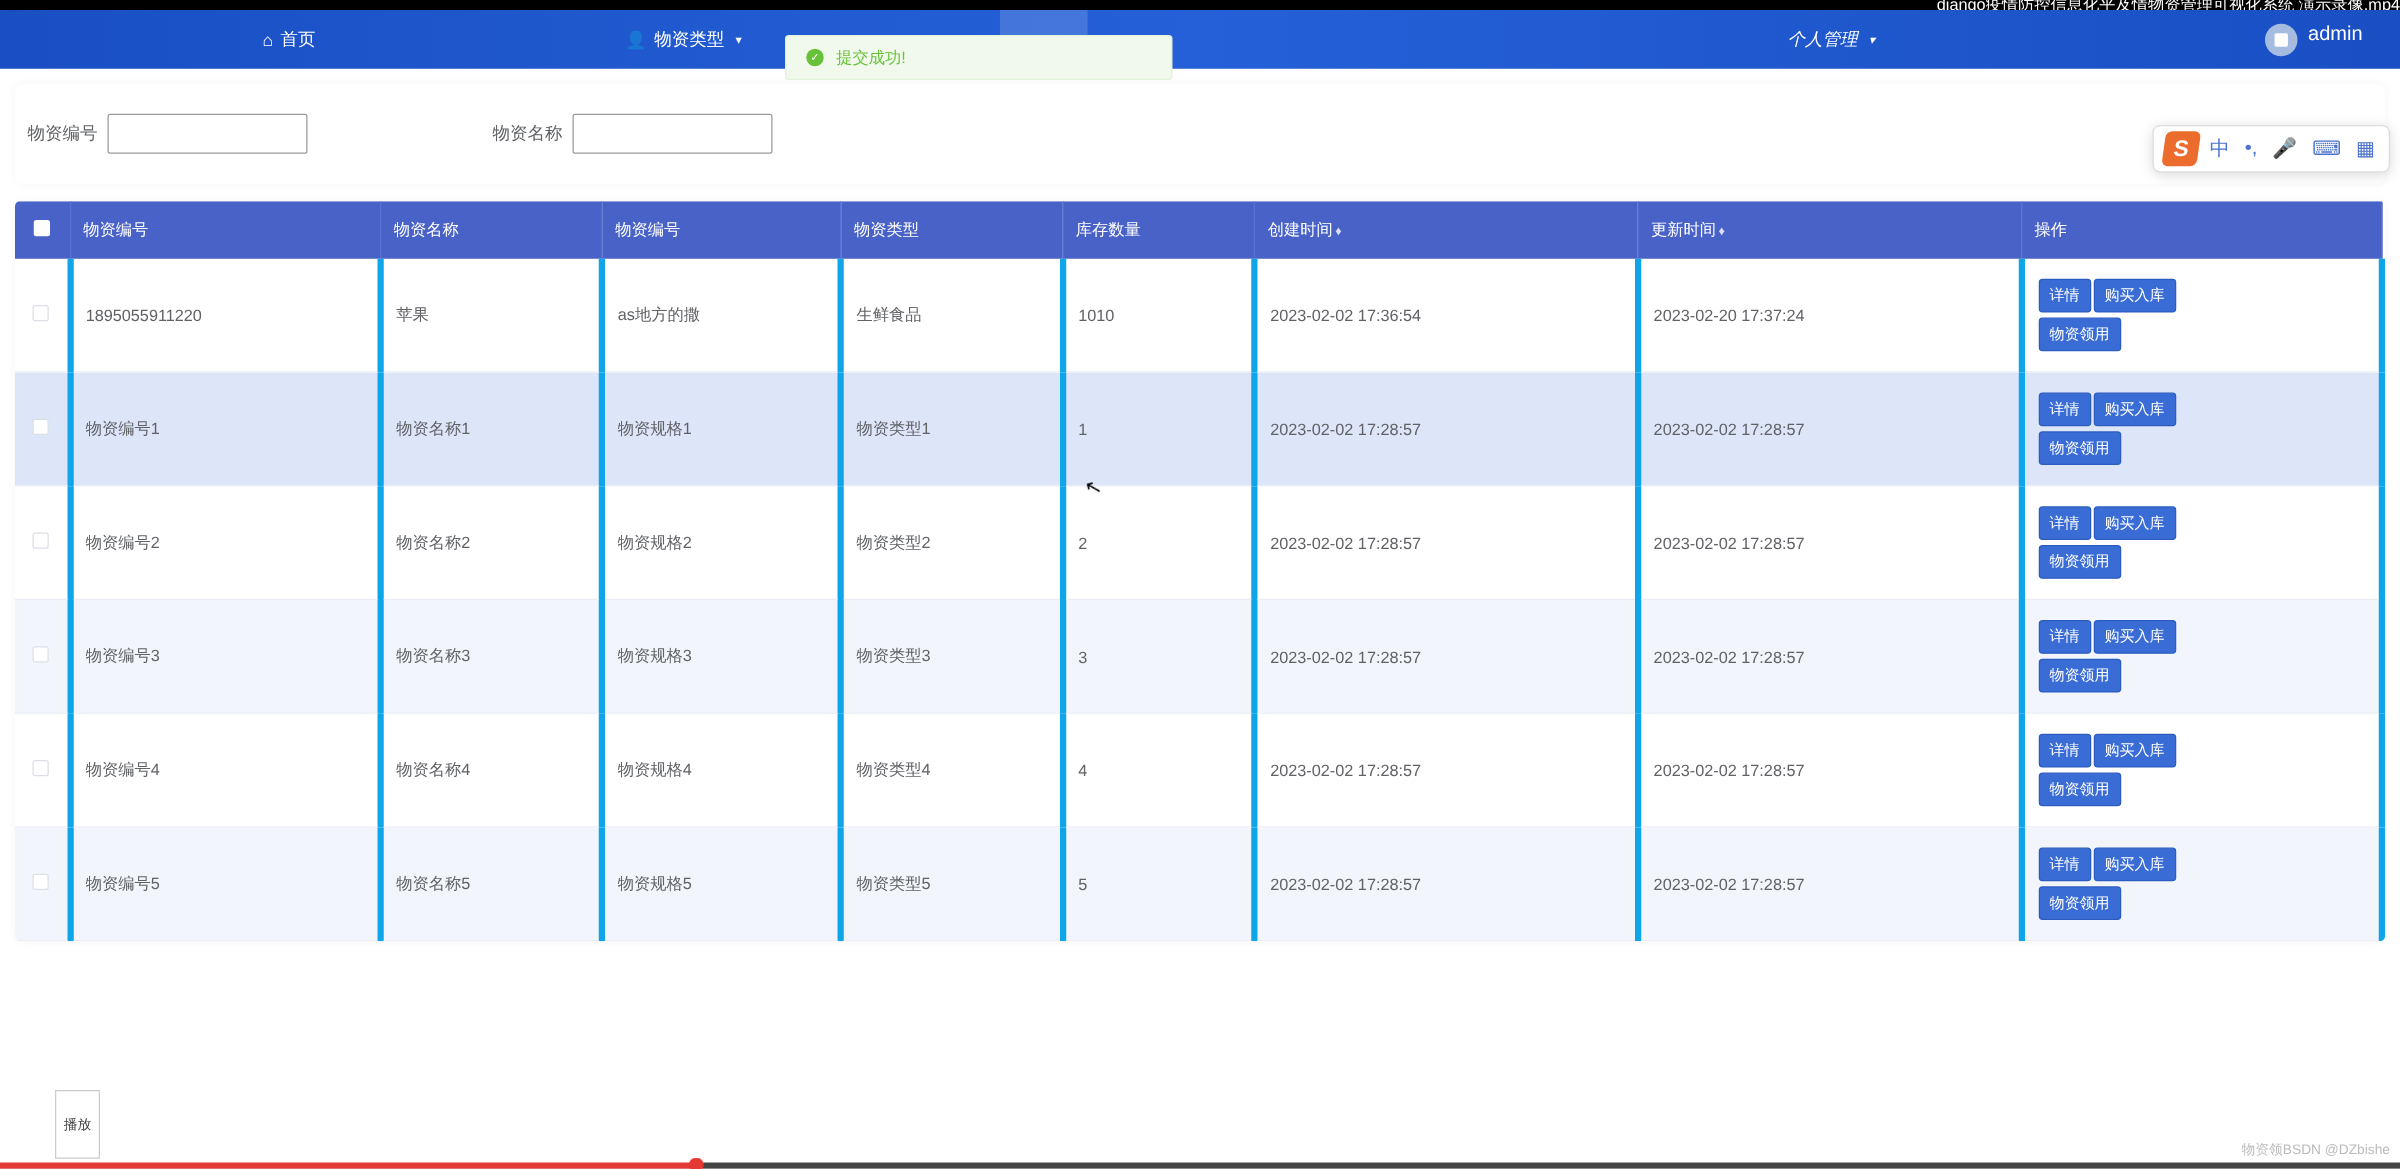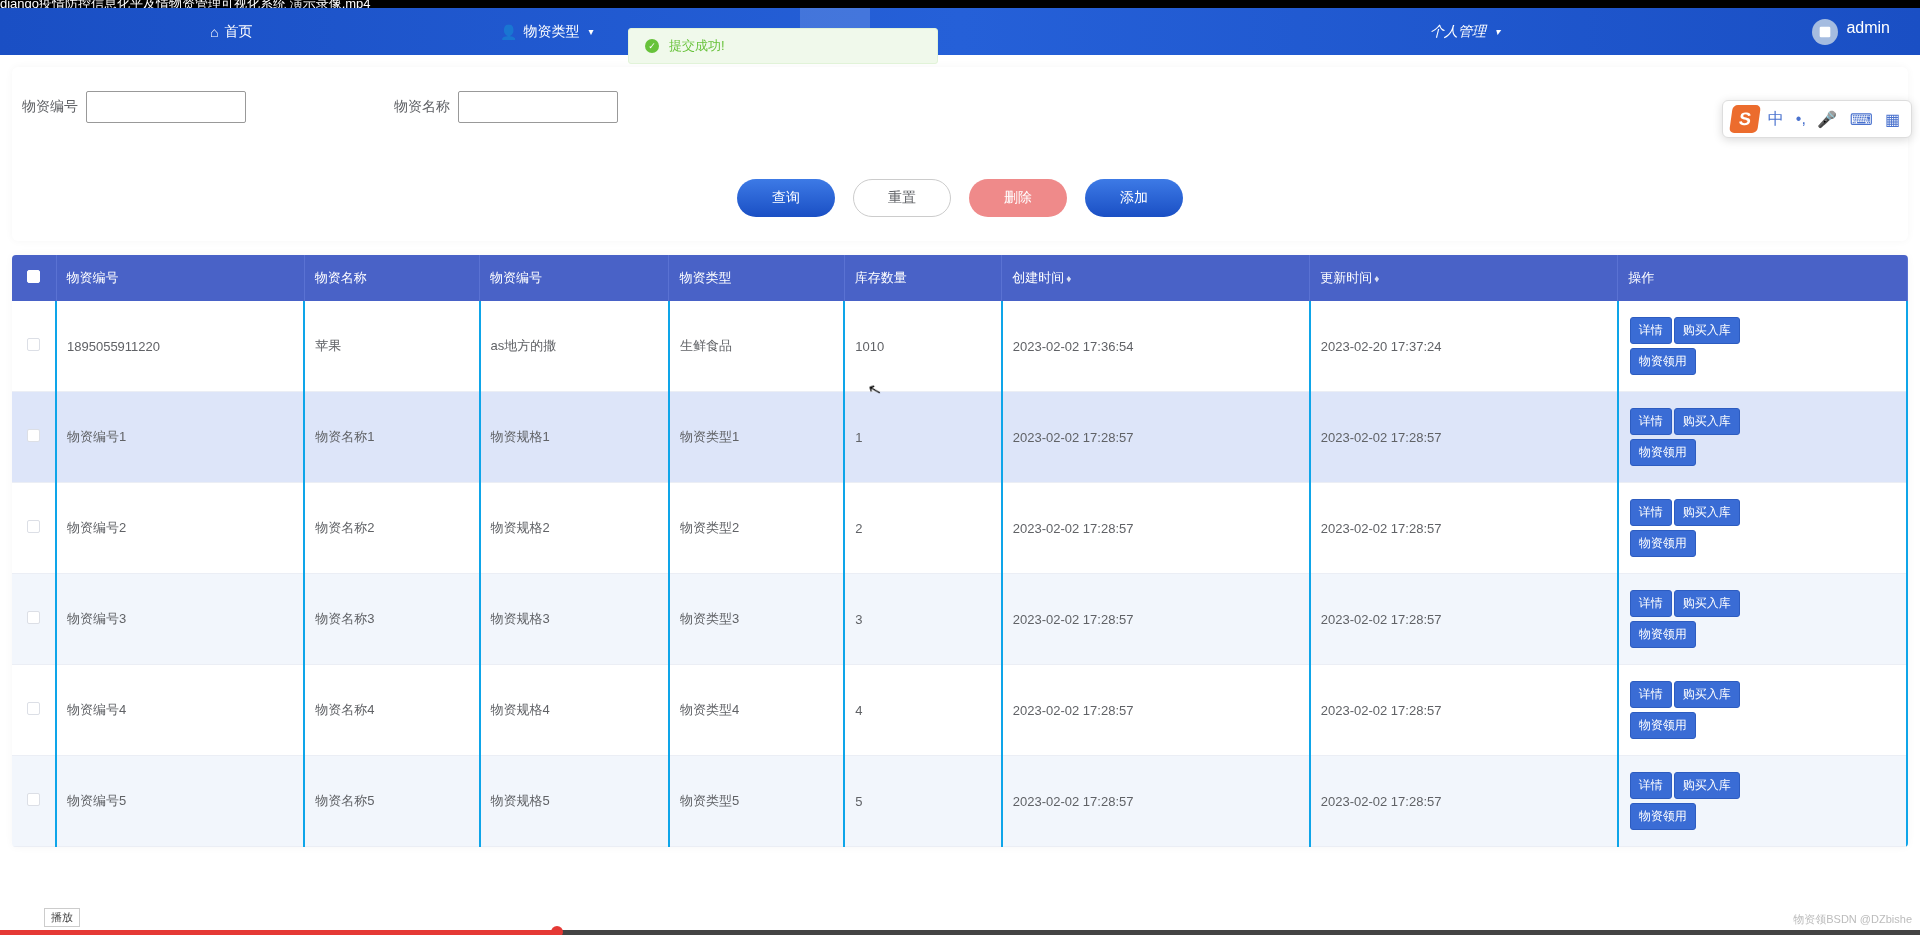--- a/index.html
+++ b/index.html
@@ -1,18 +1,18 @@
 <!DOCTYPE html>
 <html><head>
   <meta charset="utf-8">
   <style>
     * { margin: 0; padding: 0; box-sizing: border-box; font-family: "Microsoft YaHei", Arial, sans-serif; }
     body { background: #fff; overflow: hidden; }
     
-    .title-bar { background: #000; color: #fff; height: 8px; display: flex; align-items: center; justify-content: flex-start; font-size: 13px; overflow: hidden; }
+    .title-bar { background: #000; color: #fff; height: 8px; display: flex; align-items: center; justify-content: flex-end; font-size: 13px; overflow: hidden; }
     
     .header { background: linear-gradient(90deg, #1a4fc4 0%, #2560d8 50%, #1a4fc4 100%); height: 47px; display: flex; align-items: center; color: #fff; position: relative; }
     .nav-item { display: flex; align-items: center; gap: 6px; padding: 0 20px; height: 100%; cursor: pointer; font-size: 14px; }
     .header-left { display: flex; margin-left: 190px; }
     .nav-item.center { position: absolute; left: 480px; }
     .nav-item.active-tab { position: absolute; left: 800px; background: rgba(255,255,255,0.15); padding: 0 35px; }
     .nav-item.right { position: absolute; right: 400px; font-style: italic; }
     .user-badge { position: absolute; right: 30px; display: flex; align-items: flex-start; gap: 8px; }
     .avatar { width: 26px; height: 26px; border-radius: 50%; background: #a5bce0; display: flex; align-items: center; justify-content: center; }
     .chevron { font-size: 10px; margin-left: 3px; }
@@ -34,36 +34,36 @@
     .btn-danger { background: #ef8a8a; color: #fff; }
     
     .table-wrap { margin-top: 14px; background: #fff; border-radius: 4px; overflow: hidden; box-shadow: 0 0 8px rgba(0,0,0,0.04); }
     table { width: 100%; border-collapse: collapse; }
     thead { background: #4962c7; color: #fff; }
     th { text-align: left; padding: 14px 10px; font-size: 13px; font-weight: 500; border-right: 1px solid #5a72d3; }
     th:first-child, td:first-child { width: 44px; text-align: center; }
     tbody tr { border-bottom: 1px solid #ebeef5; }
     tbody tr:nth-child(even) { background: #f2f6fc; }
     tbody tr.highlight { background: #dde5f9; }
-    td { padding: 26px 10px; font-size: 13px; color: #606266; border-right: 2px solid #0ea5e9; }
+    td { padding: 26px 10px; font-size: 13px; color: #606266; border-right: 5px solid #0ea5e9; }
     td.actions { padding: 14px 10px; }
     .chk { width: 13px; height: 13px; border: 1px solid #dcdfe6; background: #fff; display: inline-block; border-radius: 2px; }
     thead .chk { border-color: #fff; }
     .sort { font-size: 10px; margin-left: 2px; opacity: 0.8; }
     
     .mini-btn { display: inline-block; background: #3a6cd5; color: #fff; font-size: 12px; padding: 4px 8px; border-radius: 3px; margin: 2px 1px; border: 1px solid #2d5cc0; cursor: pointer; }
     
     .ime { position: fixed; top: 100px; right: 8px; display: flex; align-items: center; gap: 6px; background: #fff; border: 1px solid #ddd; border-radius: 6px; padding: 4px 8px; box-shadow: 0 2px 10px rgba(0,0,0,0.15); }
     .ime-logo { width: 28px; height: 28px; background: #ec6c2d; border-radius: 5px; color: #fff; font-weight: bold; display:flex; align-items:center; justify-content:center; font-size:18px; transform: skewX(-8deg); }
     .ime-item { color: #4a72ce; font-size: 16px; padding: 0 3px; }
     
     .video-bar { position: fixed; bottom: 0; left: 0; right: 0; height: 5px; background: #444; }
     .video-played { height: 100%; background: #e53935; width: 29%; position: relative; }
     .video-thumb { position: absolute; right: -6px; top: -4px; width: 12px; height: 12px; border-radius: 50%; background: #e53935; }
-    .video-tip { position: fixed; bottom: 8px; left: 44px; background: #fff; border: 1px solid #ccc; padding: 1px 6px; font-size: 11px; color: #444; }
+    .video-tip { position: fixed; bottom: 8px; left: 44px; background: #fff; border: 1px solid #ccc; padding: 19px 6px; font-size: 11px; color: #444; }
     .watermark { position: fixed; bottom: 8px; right: 8px; color: rgba(120,120,120,0.5); font-size: 11px; }
     .cursor { position: fixed; top: 380px; left: 868px; font-size: 16px; transform: rotate(-15deg); pointer-events: none; }
   </style>
 </head>
 <body>
 
 <div class="title-bar">
   <span>django疫情防控信息化平及情物资管理可视化系统 演示录像.mp4</span>
 </div>
 
@@ -103,26 +103,20 @@
   <div class="search-panel">
     <div class="search-row">
       <div class="search-field">
         <label>物资编号</label>
         <input type="text" style="">
       </div>
       <div class="search-field">
         <label>物资名称</label>
         <input type="text" style="">
       </div>
-    </div>
-    <div class="btn-row">
-      <button class="btn btn-primary">查询</button>
-      <button class="btn btn-outline">重置</button>
-      <button class="btn btn-danger">删除</button>
-      <button class="btn btn-primary">添加</button>
     </div>
   </div>
 
   <div class="table-wrap">
     <table>
       <thead>
         <tr>
           <th><span class="chk"></span></th>
           <th>物资编号</th>
           <th>物资名称</th>

